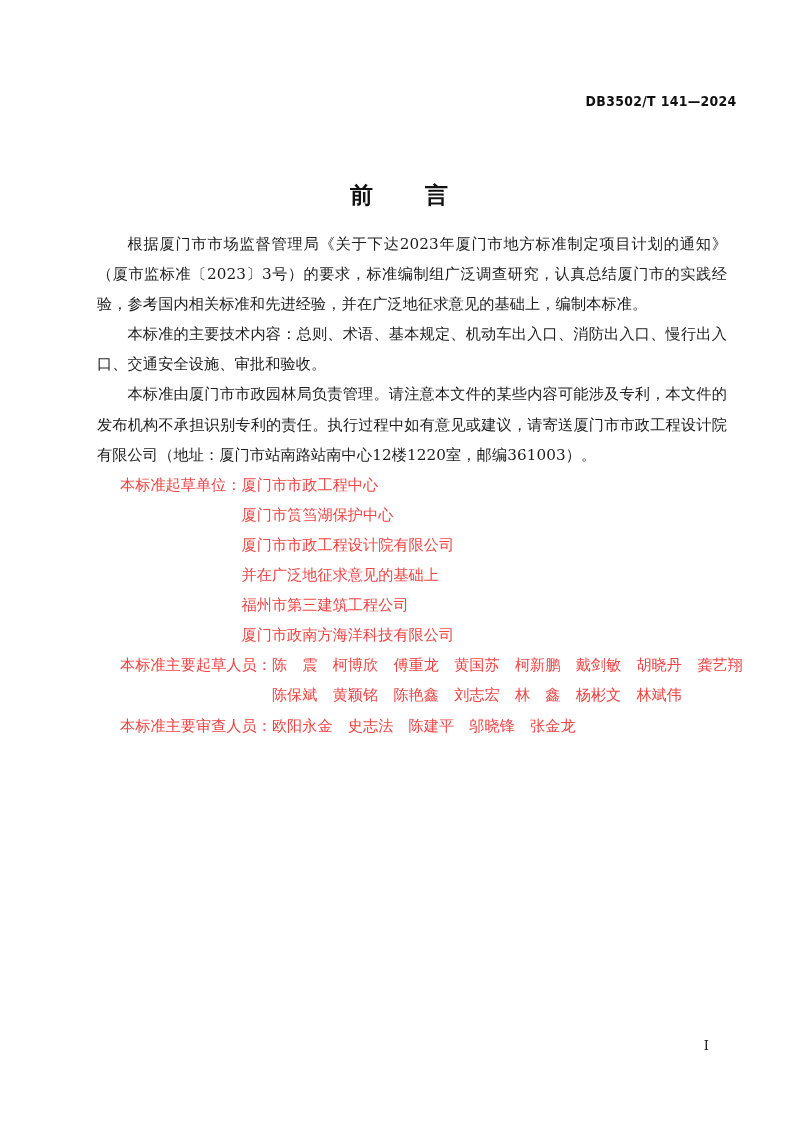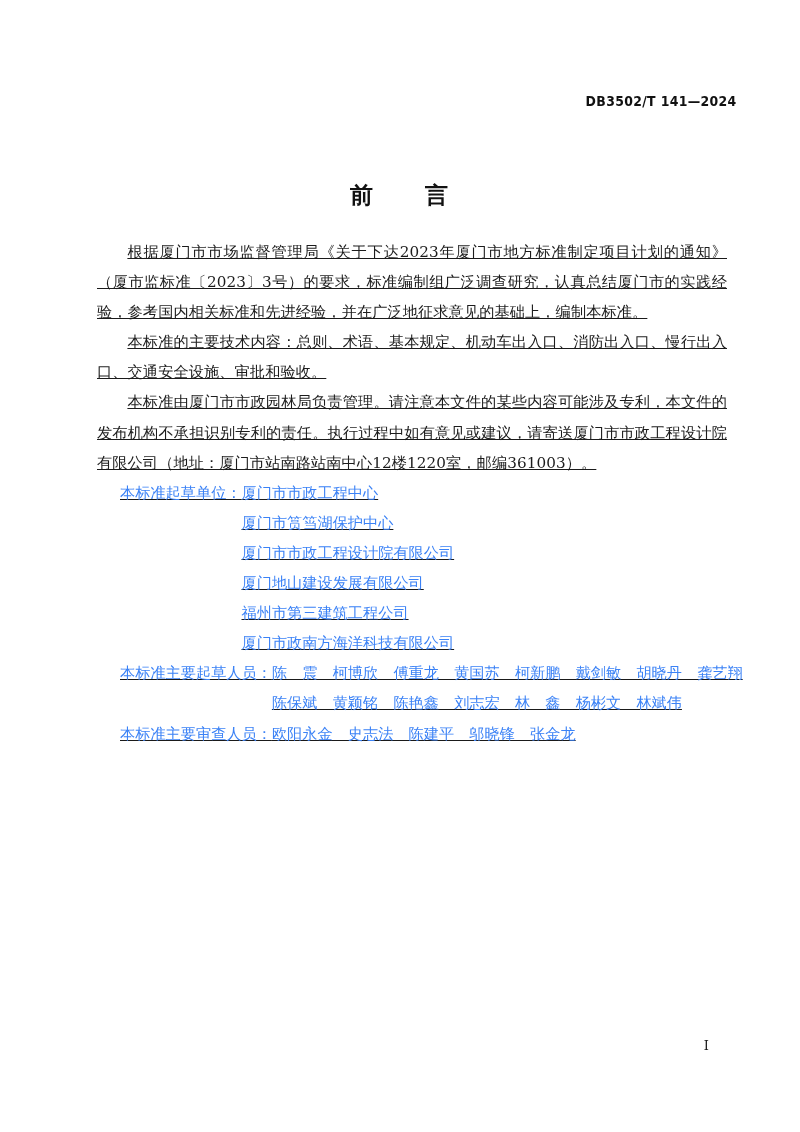--- a/index.html
+++ b/index.html
@@ -43,24 +43,23 @@
     font-size: 23px;
     font-weight: bold;
     letter-spacing: 2px;
     white-space: pre;
     color: #111111;
   }
 
   
   .body-block {
     position: absolute;
-    top: 237px;
+    top: 229px;
     left: 97px;
     width: 630px;
-    text-decoration: underline;
   }
 
   p.para {
     margin: 0;
     font-size: 15.2px;
     line-height: 30.1px;
     text-align: justify;
     text-justify: inter-ideograph;
     text-indent: 2em;
     letter-spacing: 0.1px;
@@ -70,21 +69,21 @@
   
   .list-section {
     margin: 0;
     padding: 0;
   }
   .list-row {
     display: flex;
     font-size: 15.2px;
     line-height: 30.1px;
     white-space: pre;
-    color: #3b82f6;
+    color: #ef4444;
   }
   .list-row .row-label {
     flex: 0 0 auto;
     padding-left: 23px;   
   }
   .list-row .row-value {
     flex: 0 0 auto;
   }
   
   .list-row.continuation .row-label {
@@ -131,21 +130,21 @@
       <div class="list-row continuation">
         <span class="row-label">本标准起草单位：</span>
         <span class="row-value">厦门市筼筜湖保护中心</span>
       </div>
       <div class="list-row continuation">
         <span class="row-label">本标准起草单位：</span>
         <span class="row-value">厦门市市政工程设计院有限公司</span>
       </div>
       <div class="list-row continuation">
         <span class="row-label">本标准起草单位：</span>
-        <span class="row-value">厦门地山建设发展有限公司</span>
+        <span class="row-value">并在广泛地征求意见的基础上</span>
       </div>
       <div class="list-row continuation">
         <span class="row-label">本标准起草单位：</span>
         <span class="row-value">福州市第三建筑工程公司</span>
       </div>
       <div class="list-row continuation">
         <span class="row-label">本标准起草单位：</span>
         <span class="row-value">厦门市政南方海洋科技有限公司</span>
       </div>
     </div>

